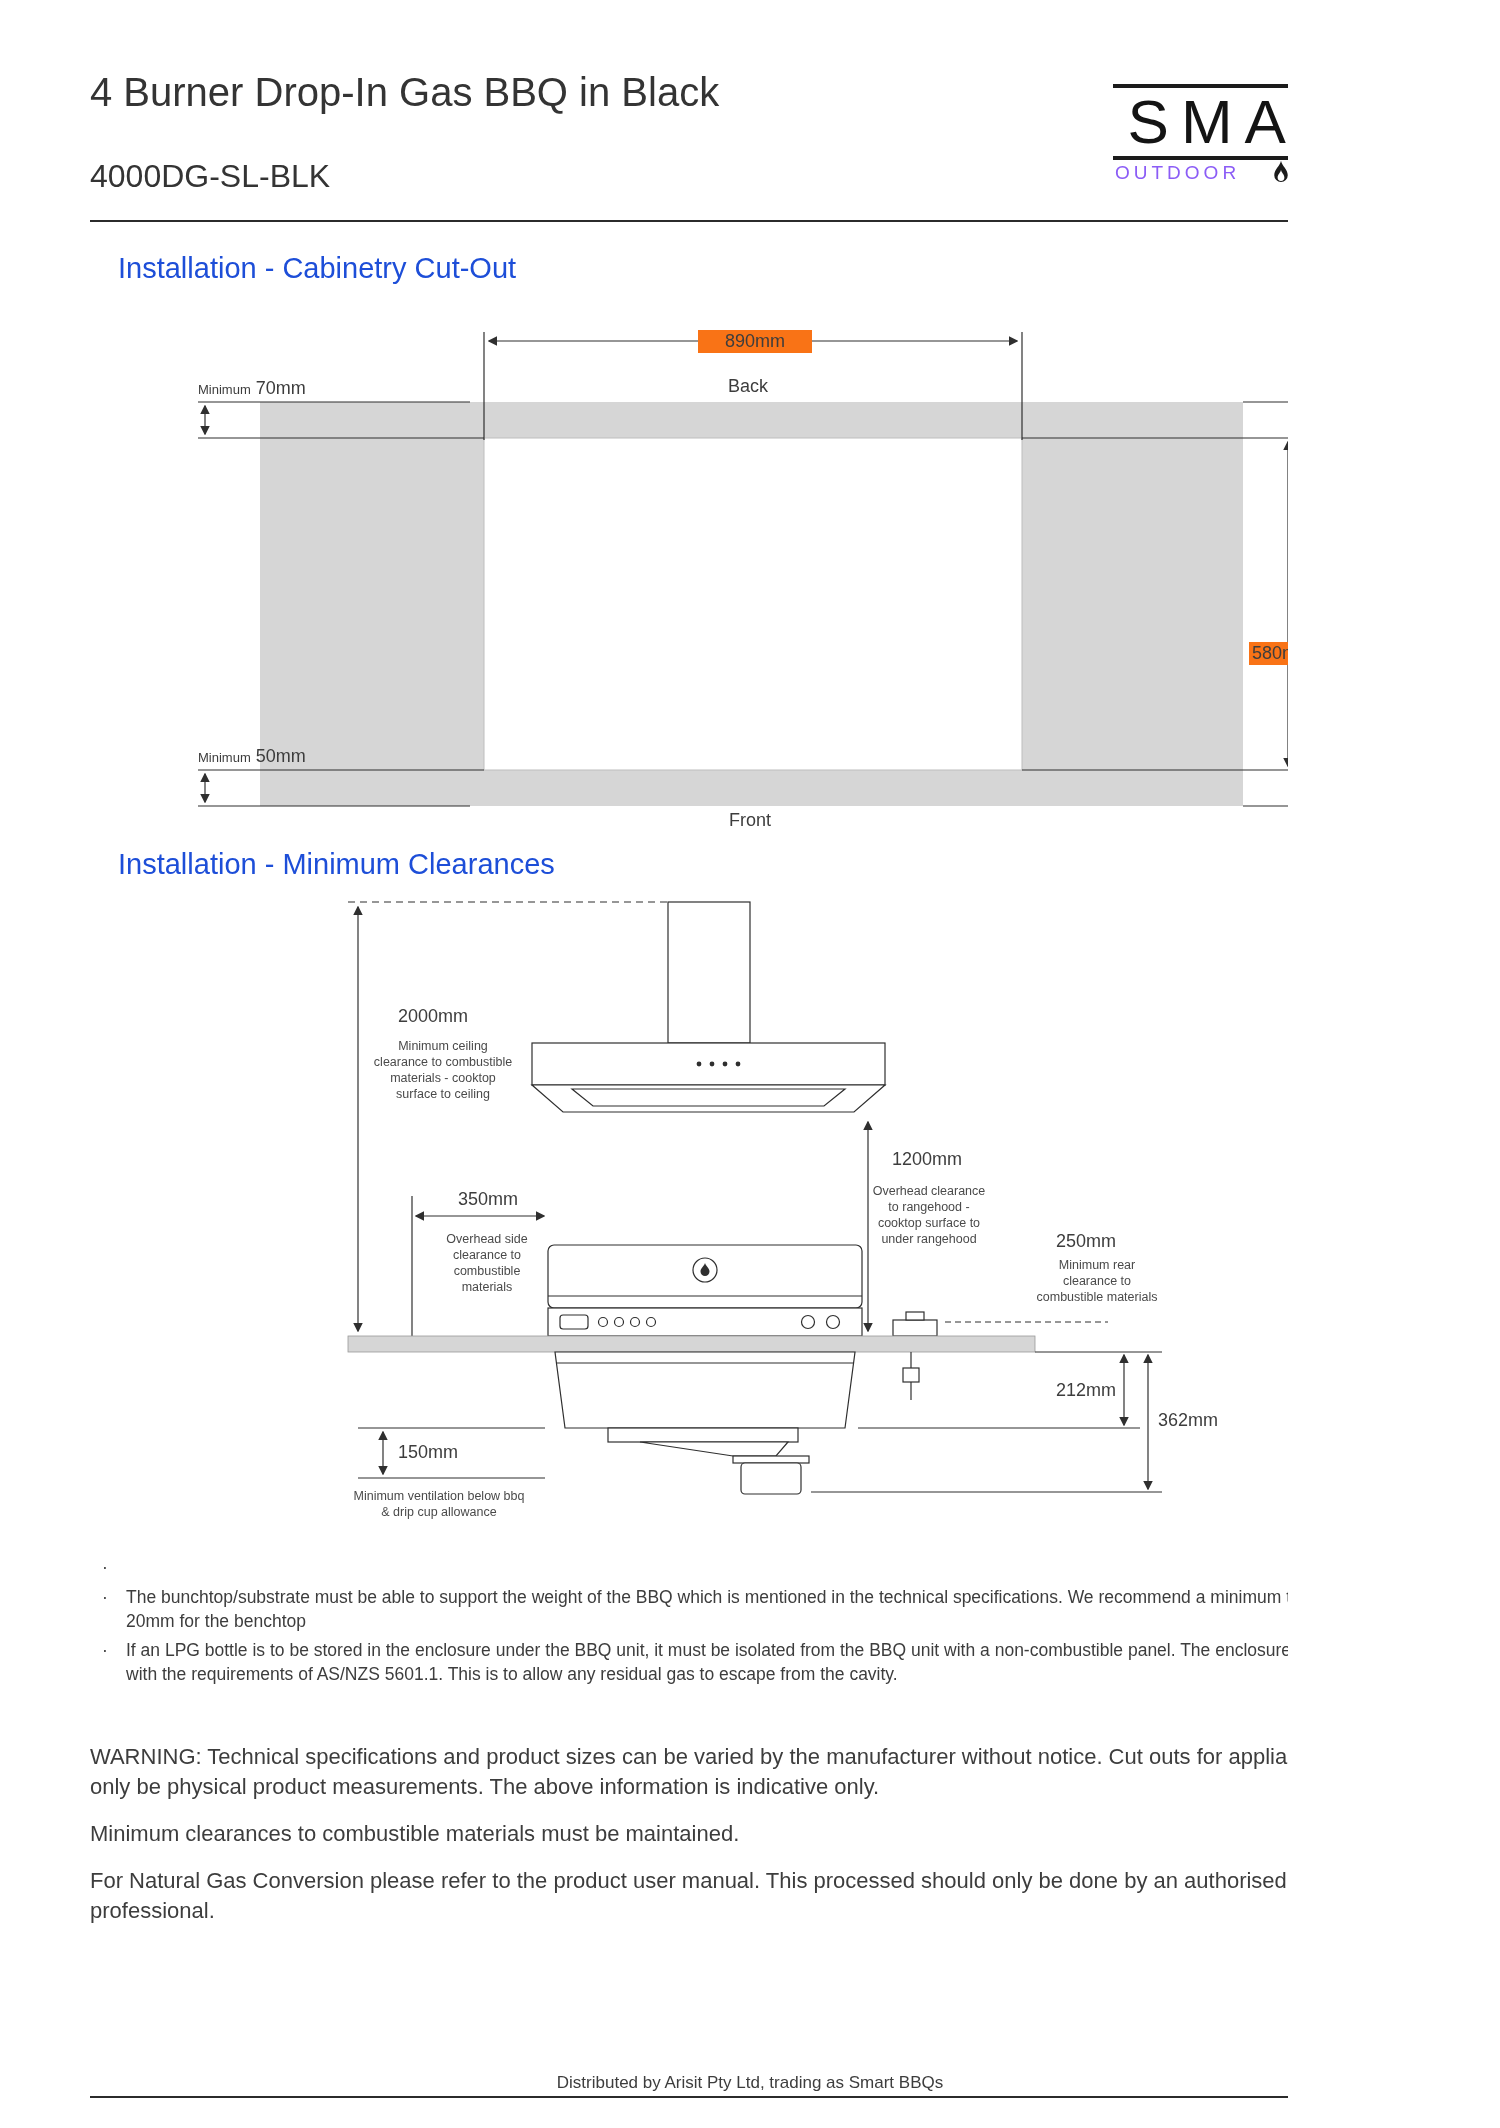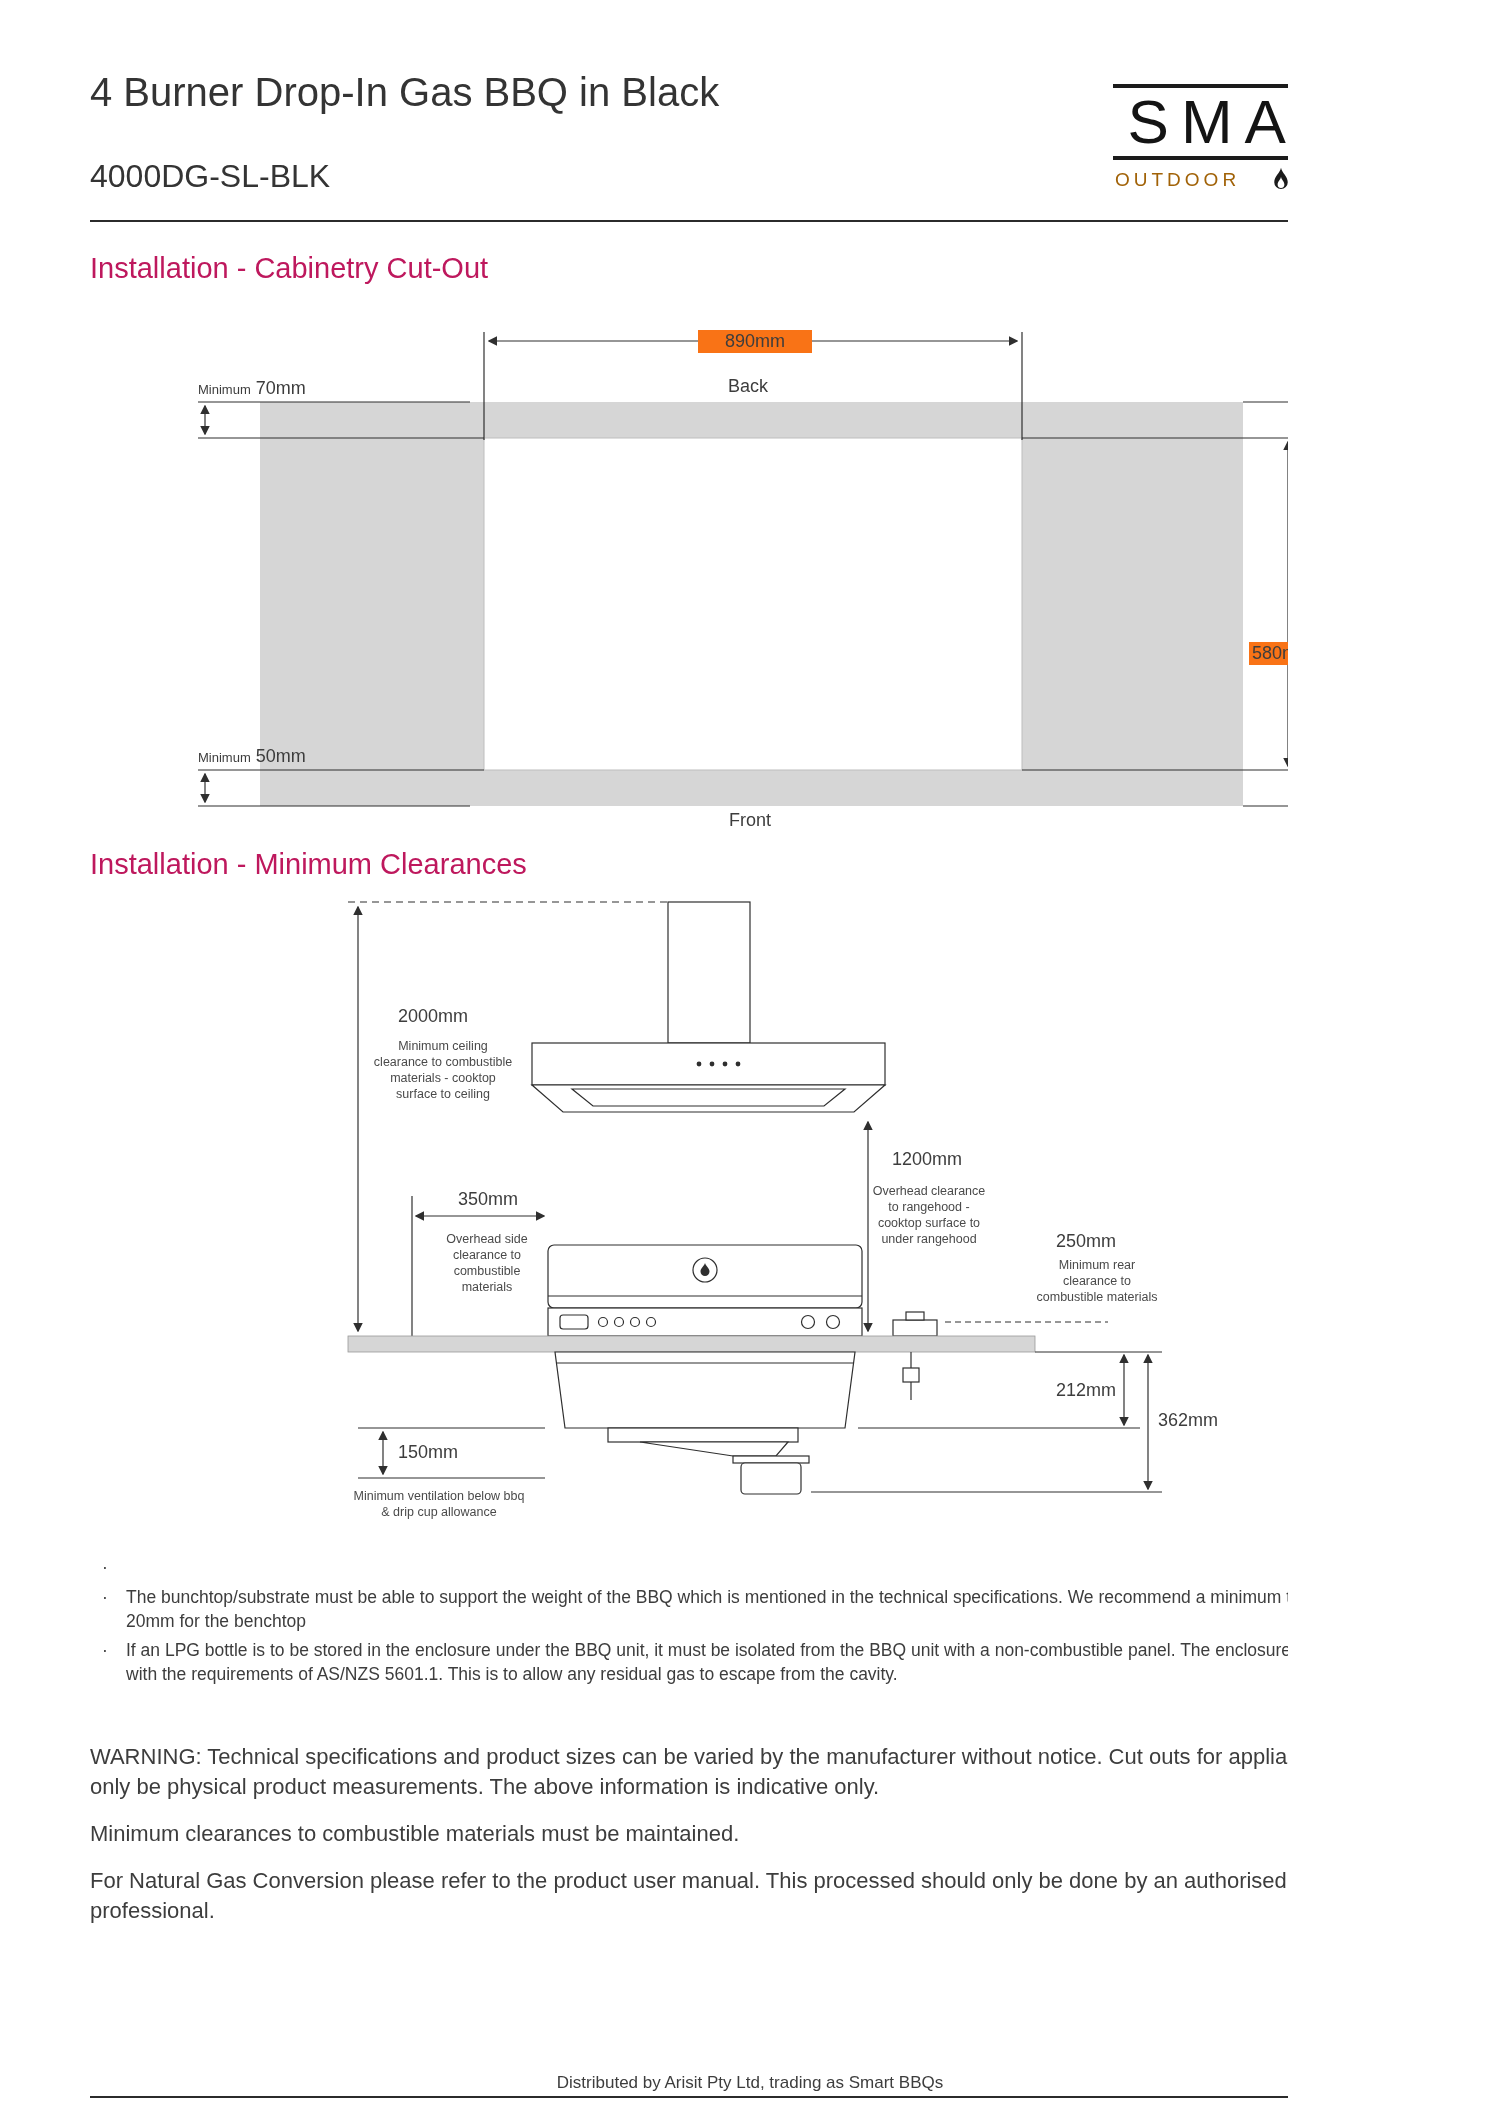--- a/index.html
+++ b/index.html
@@ -9,26 +9,26 @@
   }
   svg.linework { position:absolute; left:0; top:0; }
 
   
   .title   { position:absolute; left:90px;  top:70px;  font-size:40px; color:#343434; }
   .model   { position:absolute; left:90px;  top:158px; font-size:32px; color:#343434; }
   .header-rule { position:absolute; left:90px; top:220px; width:1320px; border-top:2px solid #2b2b2b; }
   .logo    { position:absolute; left:1113px; top:84px; width:297px; }
   .logo-rule { border-top:4px solid #1b1b1b; }
   .logo-brand { font-size:62px; line-height:1.1; letter-spacing:12px; padding-left:8px; text-align:center; color:#141414; font-weight:500; }
-  .logo-tagline { display:flex; align-items:center; justify-content:space-between; margin-top:7px; padding:0 2px;
-                  font-size:19px; letter-spacing:4px; color:#a16207; font-weight:500; }
+  .logo-tagline { display:flex; align-items:center; justify-content:space-between; margin-top:0; padding:0 2px;
+                  font-size:19px; letter-spacing:4px; color:#8b5cf6; font-weight:500; }
   .logo-tagline svg { display:block; }
 
   
-  .sec-h { position:absolute; font-size:29px; color:#be185d; }
+  .sec-h { position:absolute; font-size:29px; color:#1d4ed8;margin-left:28px; }
   .h-cutout { left:90px; top:252px; }
   .h-clear  { left:90px; top:848px; }
 
   
   .lbl { position:absolute; font-size:18px; color:#3d3d3d; line-height:1.15; }
   .cap { position:absolute; font-size:12.5px; color:#4a4a4a; line-height:1.28; text-align:center; }
   .small { font-size:13px; }
   .whitebg { background:#f97316; padding:1px 3px; }
 
   .d1-890   { left:698px;  top:330px;  width:108px; text-align:center; }

